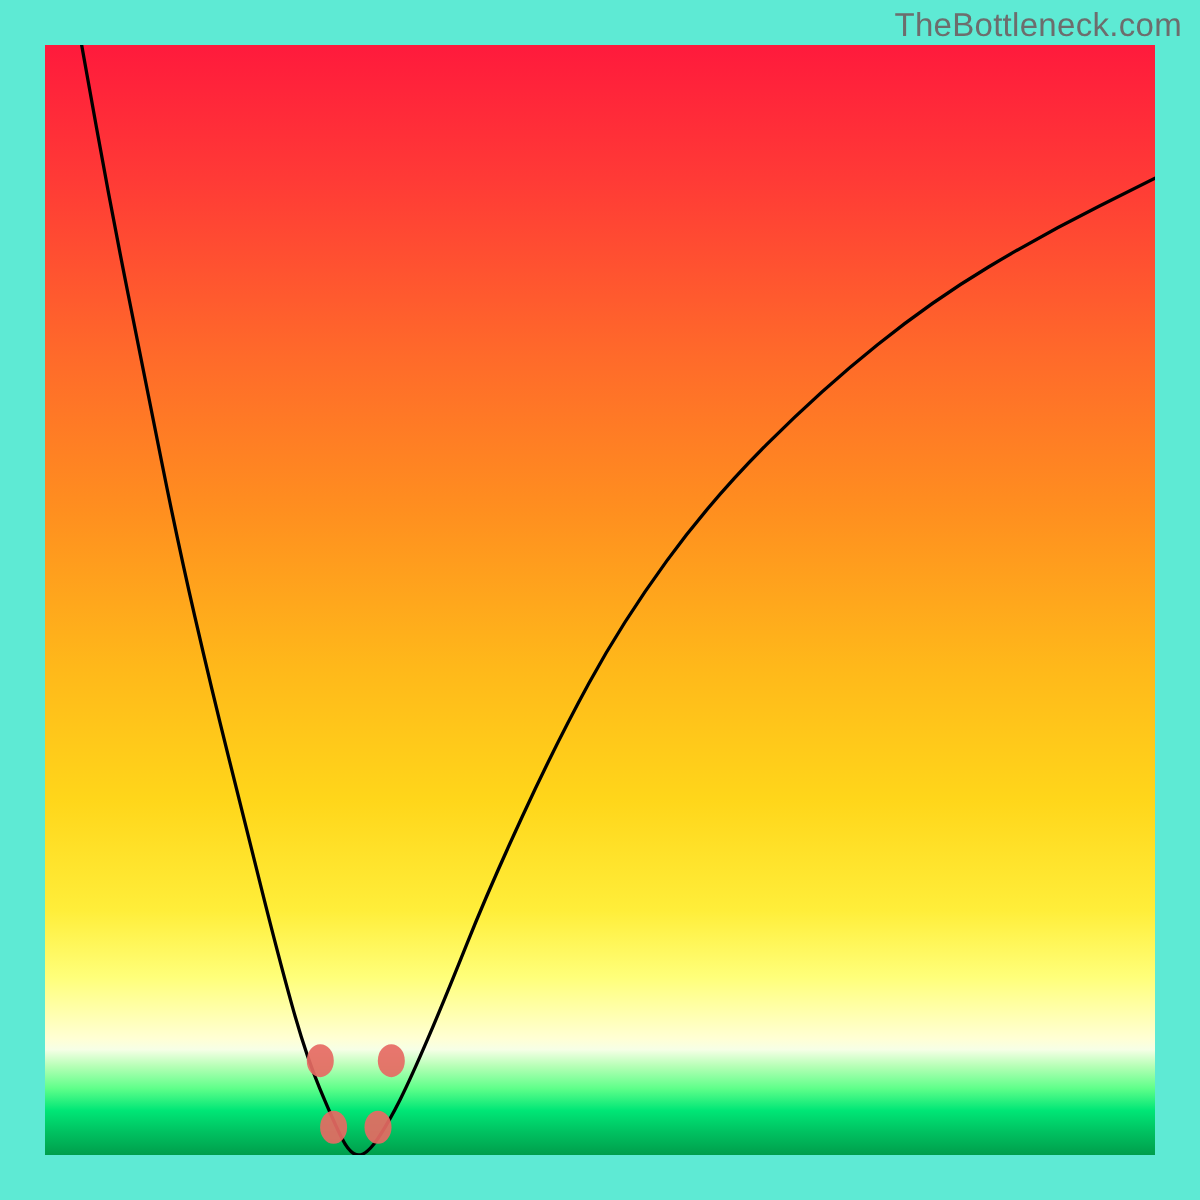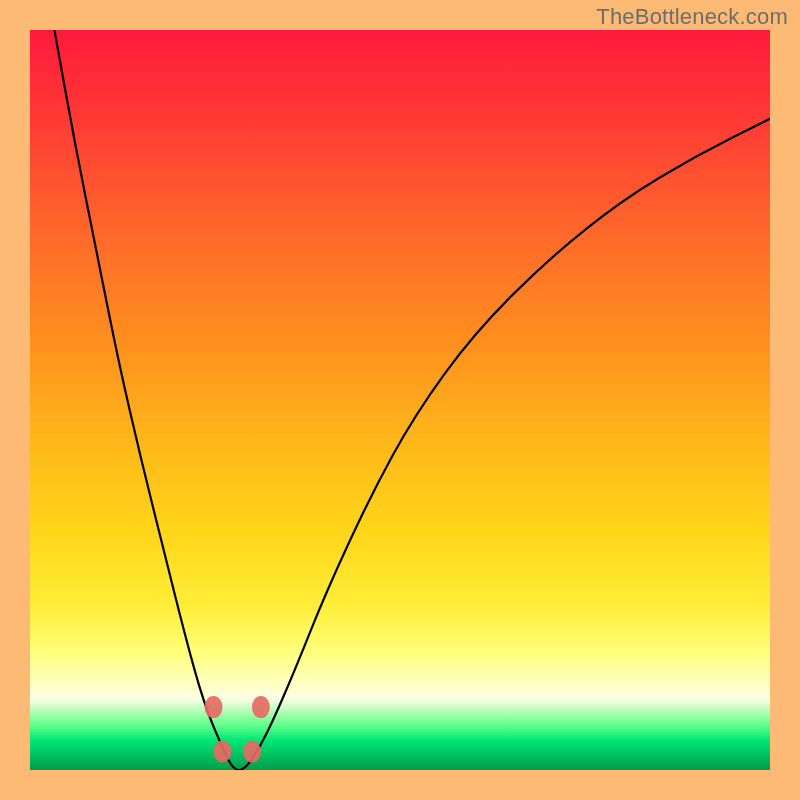--- a/index.html
+++ b/index.html
@@ -6,21 +6,21 @@
     margin: 0;
     padding: 0;
     width: 800px;
     height: 800px;
     overflow: hidden;
     font-family: Arial, Helvetica, sans-serif;
   }
   .frame {
     width: 800px;
     height: 800px;
-    background: #fdba74;
+    background: #5eead4;
     position: relative;
   }
   .watermark {
     position: absolute;
     top: 4px;
     right: 12px;
     color: #6d6d6d;
     font-size: 22px;
     font-weight: 500;
     letter-spacing: 0.2px;

